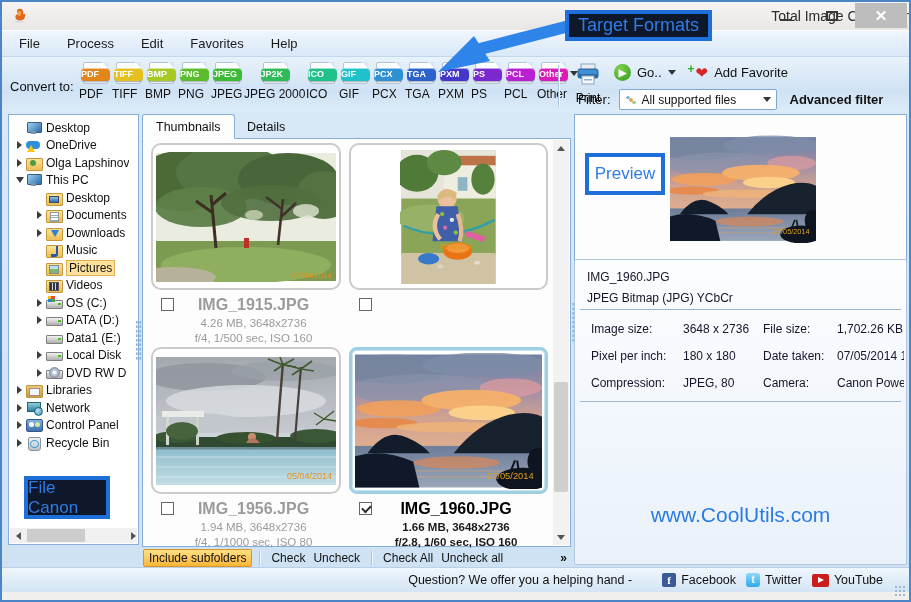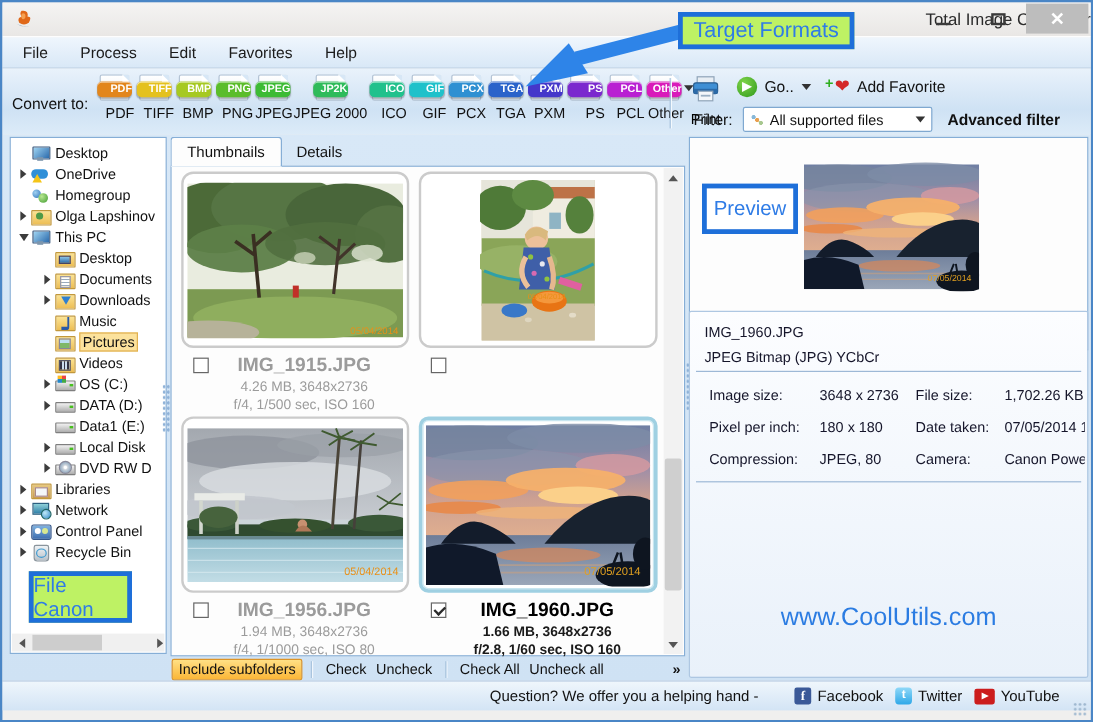--- a/index.html
+++ b/index.html
@@ -19,21 +19,21 @@
   .btn-close { background:#bdbdbd; color:#fff; font-size:15px; font-weight:bold; width:52px; }
 
   
   .menubar { position:absolute; top:28px; left:0; right:0; height:26px; background:linear-gradient(#eff6fd,#d9e8f7); border-top:1px solid #fdfdfd; display:flex; align-items:center; gap:27px; padding-left:17px; font-size:13px; color:#1b1b1b; }
   .menu-item { cursor:pointer; }
 
   
   .toolbar { position:absolute; top:54px; left:0; right:0; height:56px; background:linear-gradient(#e9f2fb,#cfe2f4 62%,#dcebf8); border-top:1px solid #c2d6ec; }
   .convert-label { position:absolute; left:8px; top:22px; font-size:13px; color:#111; }
   .formats { position:absolute; left:77px; top:5px; display:flex; align-items:flex-start; }
-  .fmt { width:33px; text-align:right; cursor:pointer; position:relative; }
+  .fmt { width:33px; text-align:left; cursor:pointer; position:relative; }
   .fmt.wide { width:62px; }
   .fmt-page { position:relative; width:25px; height:22px; margin:0 auto; background:linear-gradient(#ffffff,#e6edf5); border:1px solid #b4c3d4; border-radius:2px; }
   .fmt-page::after { content:""; position:absolute; top:-1px; right:-1px; width:0; height:0; border-style:solid; border-width:0 6px 6px 0; border-color:#cfe0ee #d7e7f6 #fff #fff0; }
   .fmt-badge { position:absolute; left:-3px; right:-3px; top:5px; height:13px; border-radius:4px; color:#fff; font-weight:bold; font-size:9px; line-height:13px; background:var(--c,#888); box-shadow:inset 0 1px 0 rgba(255,255,255,.55), 0 1px 1px rgba(0,0,0,.25); }
   .fmt-label { font-size:12px; margin-top:3px; color:#111; white-space:nowrap; }
   .caret-down { display:inline-block; width:0; height:0; border-left:4px solid transparent; border-right:4px solid transparent; border-top:5px solid #333; vertical-align:middle; }
   .fmt .caret-down { position:absolute; right:-8px; top:9px; }
   .tb-sep { position:absolute; left:556px; top:8px; width:1px; height:42px; background:#a9c4de; box-shadow:1px 0 0 #f4f9fd; }
   .print-block { position:absolute; left:566px; top:6px; width:40px; text-align:center; cursor:pointer; }
   .print-label { font-size:12px; margin-top:2px; }
@@ -89,21 +89,21 @@
   .i-rb::before { content:""; position:absolute; left:2px; top:1px; width:11px; height:12px; background:linear-gradient(#eef2f5,#b9c2ca); border:1px solid #8a949c; border-radius:2px 2px 3px 3px; }
   .i-rb::after { content:""; position:absolute; left:4px; top:4px; width:7px; height:6px; border-radius:50%; border:1.5px solid #3f9ad0; }
 
   .tree-hscroll { position:absolute; left:1px; right:1px; bottom:1px; height:15px; background:#f0f0f0; display:flex; align-items:center; }
   .hs-btn { width:16px; height:15px; display:flex; align-items:center; justify-content:center; }
   .tri-l2 { width:0;height:0;border-right:5px solid #555;border-top:4px solid transparent;border-bottom:4px solid transparent; }
   .tri-r2 { width:0;height:0;border-left:5px solid #555;border-top:4px solid transparent;border-bottom:4px solid transparent; margin-left:auto; }
   .hs-thumb { position:absolute; left:17px; width:58px; top:1px; height:13px; background:#cdcdcd; }
   .hs-right { position:absolute; right:1px; }
 
-  .callout { border:4px solid #1e6fd9; background:#bef264; color:#2f7ce6; display:flex; align-items:center; justify-content:center; font-size:17px; z-index:40; }
+  .callout { border:4px solid #1e6fd9; background:#0f172a; color:#2f7ce6; display:flex; align-items:center; justify-content:center; font-size:17px; z-index:40; }
   .file-tree-callout { position:absolute; left:22px; top:474px; width:86px; height:43px; }
   .preview-callout { position:absolute; left:10px; top:38px; width:80px; height:42px; background:#fff; }
   .tf-callout { position:absolute; left:563px; top:8px; width:147px; height:31px; font-size:18px; }
   .tf-arrow { position:absolute; left:420px; top:14px; z-index:39; pointer-events:none; }
 
   .splitter-dots { position:absolute; width:7px; height:40px; background:radial-gradient(#8fb2d8 1px, transparent 1.2px); background-size:3.5px 4.5px; }
 
   
   .tab { position:absolute; top:112px; height:25px; font-size:12.5px; display:flex; align-items:center; padding:0 13px; cursor:pointer; color:#111; }
   .tab.active { left:140px; background:#fdfdfd; border:1px solid #86aed6; border-bottom:1px solid #fdfdfd; border-radius:3px 3px 0 0; z-index:3; }
@@ -454,25 +454,20 @@
         <span class="tlabel">Desktop</span>
       </div>
     <div class="trow lv0">
         <span class="slot">
           <i class="tri-r"></i>
         </span>
         <span class="tico i-cloud"></span>
         <span class="tlabel">OneDrive</span>
       </div>
     <div class="trow lv0">
-        <span class="slot"></span>
-        <span class="tico i-home"></span>
-        <span class="tlabel">Homegroup</span>
-      </div>
-    <div class="trow lv0">
         <span class="slot">
           <i class="tri-r"></i>
         </span>
         <span class="tico i-uf"></span>
         <span class="tlabel">Olga Lapshinov</span>
       </div>
     <div class="trow lv0">
         <span class="slot">
           <i class="tri-dn"></i>
         </span>

